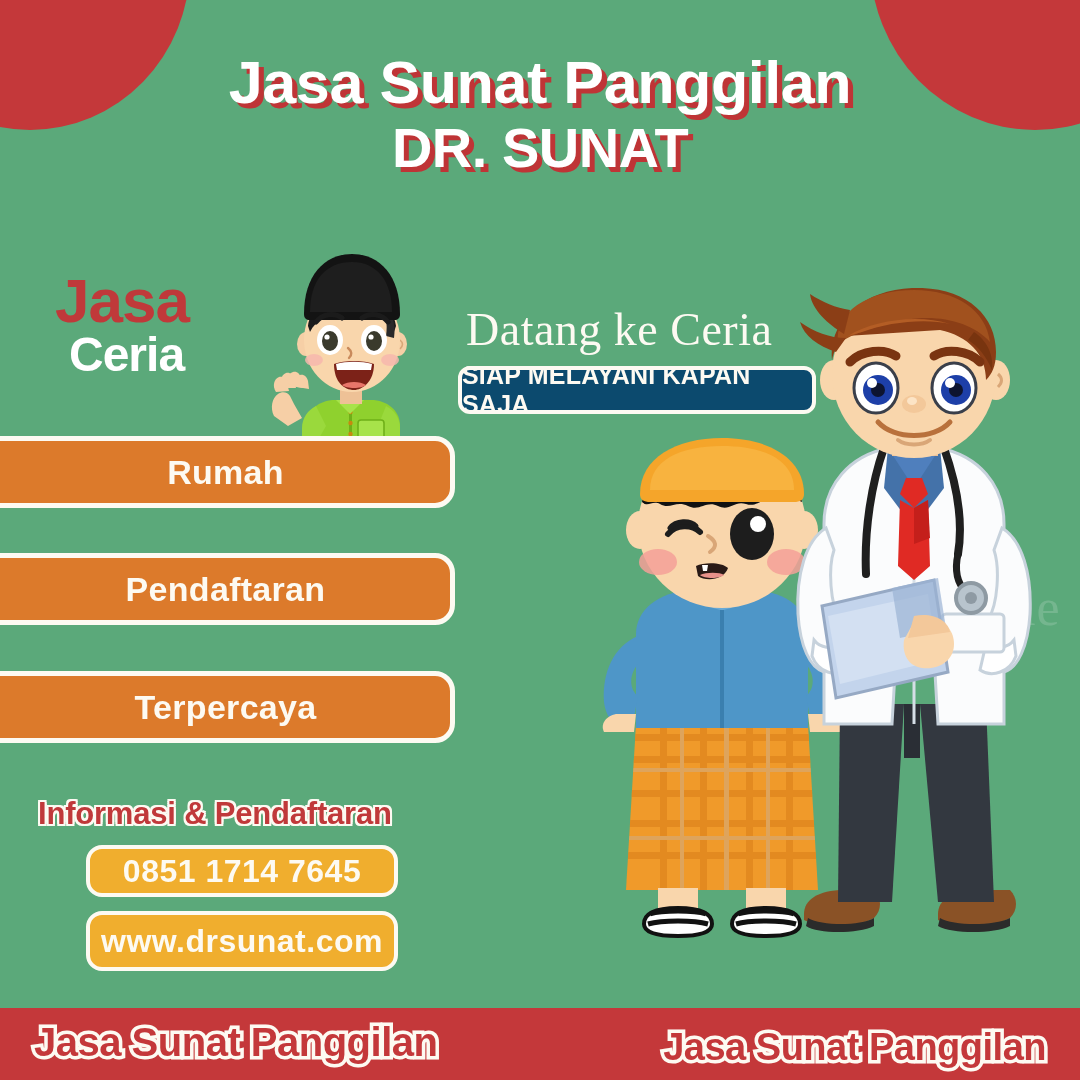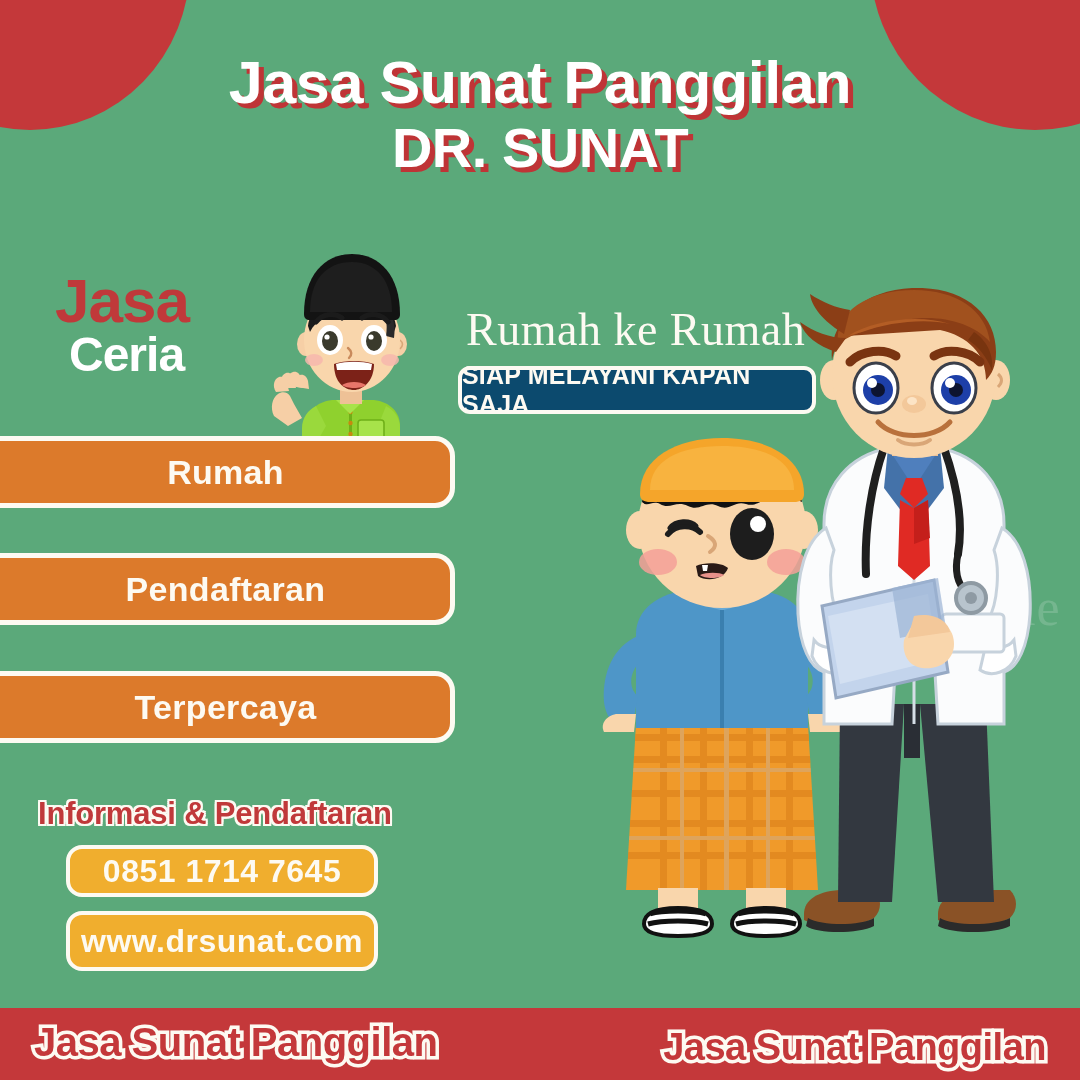--- a/index.html
+++ b/index.html
@@ -115,20 +115,21 @@
   
   .contact-pill {
     position:absolute;
     background:#f0ae2e;
     border:4px solid #fdfaf2;
     border-radius:16px;
     display:flex;
     align-items:center;
     justify-content:center;
     z-index:6;
+    margin-left:20px;
   }
   .contact-pill span {
     color:#fdfaf2;
     font-weight:bold;
     font-size:32px;
     letter-spacing:0.5px;
   }
   .contact-pill.phone   { left:66px; top:845px; width:312px; height:52px; }
   .contact-pill.website { left:66px; top:911px; width:312px; height:60px; }
 
@@ -464,21 +465,21 @@
   </div>
 
   <div class="info-heading">Informasi &amp; Pendaftaran</div>
   <div class="contact-pill phone">
     <span>0851 1714 7645</span>
   </div>
   <div class="contact-pill website">
     <span>www.drsunat.com</span>
   </div>
 
-  <div class="datang">Rumah ke Rumah</div>
+  <div class="datang">Datang ke Ceria</div>
   <div class="siap-pill">
     <span>SIAP MELAYANI KAPAN SAJA</span>
   </div>
 
   <div class="footer">
     <div class="footer-text f1">Jasa Sunat Panggilan</div>
     <div class="footer-text f2">Jasa Sunat Panggilan</div>
   </div>
 
 </div>

